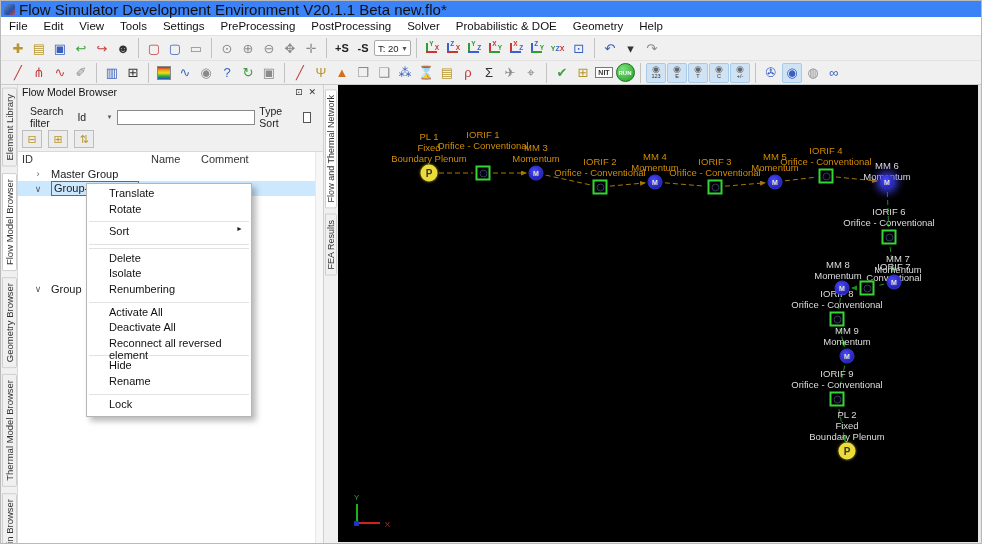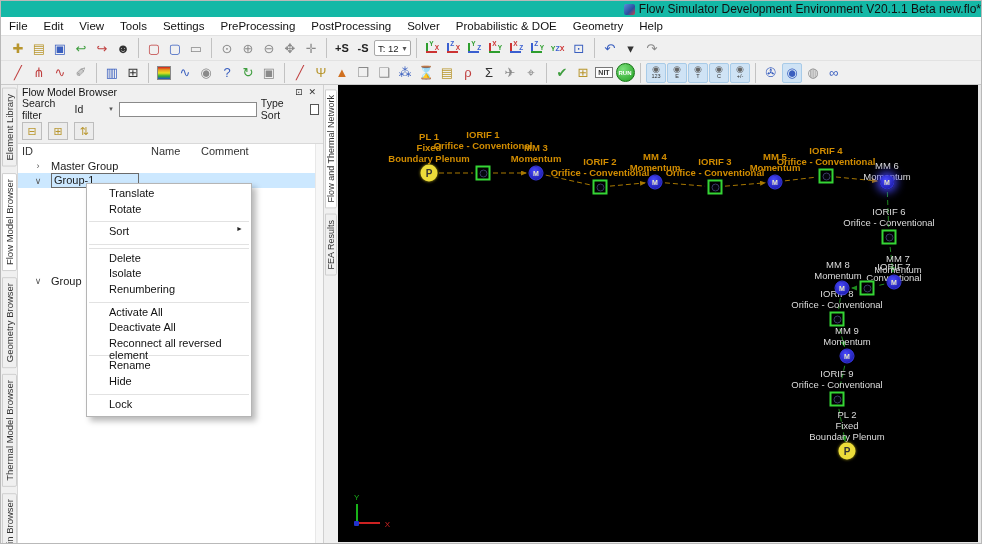--- a/index.html
+++ b/index.html
@@ -1,20 +1,20 @@
 <!DOCTYPE html>
 <html><head>
 <meta charset="utf-8">
 <style>
   * { box-sizing: border-box; }
   body { margin:0; font-family:"Liberation Sans","DejaVu Sans",sans-serif; }
   .window { width:982px; height:544px; position:relative; background:#fff; overflow:hidden; border:1px solid #b9b9b9; }
 
   
-  .titlebar { height:16px; display:flex; align-items:center; gap:4px; padding-left:3px; font-size:12px; color:#111; background:#14b8a6;justify-content:flex-end; }
+  .titlebar { height:16px; display:flex; align-items:center; gap:4px; padding-left:3px; font-size:15px; color:#111; background:#3b82f6; }
   .app-icon { width:11px; height:11px; background:linear-gradient(135deg,#5b8dd9 0%,#2a4fa0 60%,#cc4444 100%); border-radius:2px; }
 
   
   .menubar { height:18px; display:flex; align-items:center; font-size:11.5px; background:#fff; }
   .menu-item { padding:1px 8px; color:#111; }
 
   
   .toolbar { height:25px; background:#f0f0f0; display:flex; align-items:center; padding-left:4px; border-top:1px solid #e2e2e2; }
   .toolbar.r2 { border-bottom:1px solid #c9c9c9; }
   .tb-group { display:flex; align-items:center; gap:1px; padding:0 3px; }
@@ -43,21 +43,21 @@
   
   .main { display:flex; height:460px; }
   .side-tabs { width:17px; background:#f0f0f0; border-right:1px solid #d8d8d8; display:flex; flex-direction:column; align-items:center; padding-top:3px; gap:6px; }
   .vtab { writing-mode:vertical-rl; transform:rotate(180deg); font-size:9.5px; color:#333; padding:5px 1px; border:1px solid #cfcfcf; background:#f0f0f0; border-radius:2px 0 0 2px; white-space:nowrap; }
   .vtab.active { background:#fff; }
 
   .panel { width:306px; background:#f0f0f0; border-right:1px solid #d0d0d0; display:flex; flex-direction:column; position:relative; }
   .panel-header { height:14px; display:flex; align-items:center; font-size:10.5px; padding:1px 4px; color:#111; }
   .panel-title { flex:1; }
   .panel-btn { font-size:9px; color:#333; padding:0 3px; }
-  .search-row { display:flex; align-items:center; gap:4px; padding:2px 4px; font-size:10.5px; height:20px; color:#222; }
+  .search-row { display:flex; align-items:center; gap:4px; padding:2px 12px; font-size:10.5px; height:20px; color:#222;margin-top:8px; }
   .combo { display:flex; align-items:center; width:50px; justify-content:space-between; padding:0 2px; }
   .combo .dd { font-size:7px; color:#555; }
   .search-input { flex:1; height:15px; border:1px solid #8a8a8a; background:#fff; font-size:10px; padding:0 2px; }
   .typesort { display:flex; align-items:center; gap:14px; }
   .checkbox { width:11px; height:11px; border:1px solid #555; background:#fff; }
   .mini-toolbar { display:flex; gap:6px; padding:3px 4px 5px; height:24px; }
   .mini-btn { width:20px; height:18px; background:#ececec; border:1px solid #bdbdbd; display:flex; align-items:center; justify-content:center; font-size:11px; color:#b8962e; }
   .tree-area { flex:1; background:#fff; border-top:1px solid #d9d9d9; font-size:11px; position:relative; }
   .cols { display:flex; height:14px; align-items:center; color:#333; }
   .col0 { width:133px; padding-left:4px; } .col1 { width:50px; } .col2 { flex:1; }
@@ -81,21 +81,21 @@
   .canvas-tabs .vtab { font-size:9px; padding:5px 0; }
   .canvas { flex:1; background:#000; position:relative; border-right:3px solid #e6e6e6; border-bottom:3px solid #e6e6e6; overflow:hidden; }
   .canvas svg { position:absolute; left:0; top:0; }
   .node { position:absolute; transform:translate(-50%,-50%); z-index:5; display:flex; align-items:center; justify-content:center; }
   .n-plenum { width:17px; height:17px; border-radius:50%; background:#ecdc3a; color:#333; font-weight:bold; font-size:10px; box-shadow:0 0 3px #b8a818; }
   .n-orifice { width:15px; height:15px; border:2px solid #35d535; background:#000; }
   .n-orifice .hole { width:8px; height:8px; border-radius:50%; background:#05050e; border:1px solid #3a3a66; }
   .n-momentum { width:15px; height:15px; border-radius:50%; background:radial-gradient(circle at 40% 35%,#4b4bff,#13139a); border:1px solid #3a3aee; color:#e8e8c8; font-size:7px; font-weight:bold; }
   .n-momentum.glow { box-shadow:0 0 8px 3px rgba(70,70,255,.85); }
   .nlabel { position:absolute; transform:translateX(-50%); text-align:center; font-size:9.5px; line-height:11px; white-space:nowrap; z-index:4; }
-  .nlabel.orange { color:#d18c00;font-weight:bold; }
+  .nlabel.orange { color:#d18c00; }
   .nlabel.white { color:#dcdcdc; }
   .nlabel span { display:block; }
   .triad { position:absolute; left:14px; bottom:14px; width:36px; height:32px; z-index:6; }
   .triad .ay { position:absolute; left:4px; bottom:4px; width:2px; height:20px; background:#19b219; }
   .triad .ax { position:absolute; left:4px; bottom:4px; width:24px; height:2px; background:#cc2222; }
   .triad .ly { position:absolute; left:2px; top:-3px; color:#19b219; font-size:8px; }
   .triad .lx { position:absolute; right:-2px; bottom:-1px; color:#cc2222; font-size:8px; }
   .triad .oz { position:absolute; left:2px; bottom:2px; width:5px; height:5px; background:#2233cc; border-radius:1px; }
 </style>
 </head>
@@ -168,21 +168,21 @@
         </div>
         <div class="tb-btn c-gray">
           <span>✛</span>
         </div>
       </div>
       <div class="tb-sep"></div>
       <div class="tb-group">
         <div class="tb-btn tb-text">+S</div>
         <div class="tb-btn tb-text">-S</div>
         <div class="tb-btn tsize">
-          <span>T: 12</span>
+          <span>T: 20</span>
           <span class="dd">▾</span>
         </div>
       </div>
       <div class="tb-sep"></div>
       <div class="tb-group">
         <div class="tb-btn axis-btn">
           <div class="axbox">
             <div class="vl" style="background: rgb(46, 158, 46);"></div>
             <div class="hl" style="background: rgb(204, 51, 51);"></div>
             <span class="la" style="color: rgb(46, 158, 46);">Y</span>
@@ -641,23 +641,23 @@
         <span>Activate All</span>
       </div>
       <div class="ctx-item">
         <span>Deactivate All</span>
       </div>
       <div class="ctx-item">
         <span>Reconnect all reversed element</span>
       </div>
       <div class="ctx-sep"></div>
       <div class="ctx-item">
+        <span>Hide</span>
+      </div>
+      <div class="ctx-item">
         <span>Rename</span>
-      </div>
-      <div class="ctx-item">
-        <span>Hide</span>
       </div>
       <div class="ctx-sep"></div>
       <div class="ctx-item">
         <span>Lock</span>
       </div>
     </div>
 </div>
 
 </body></html>

